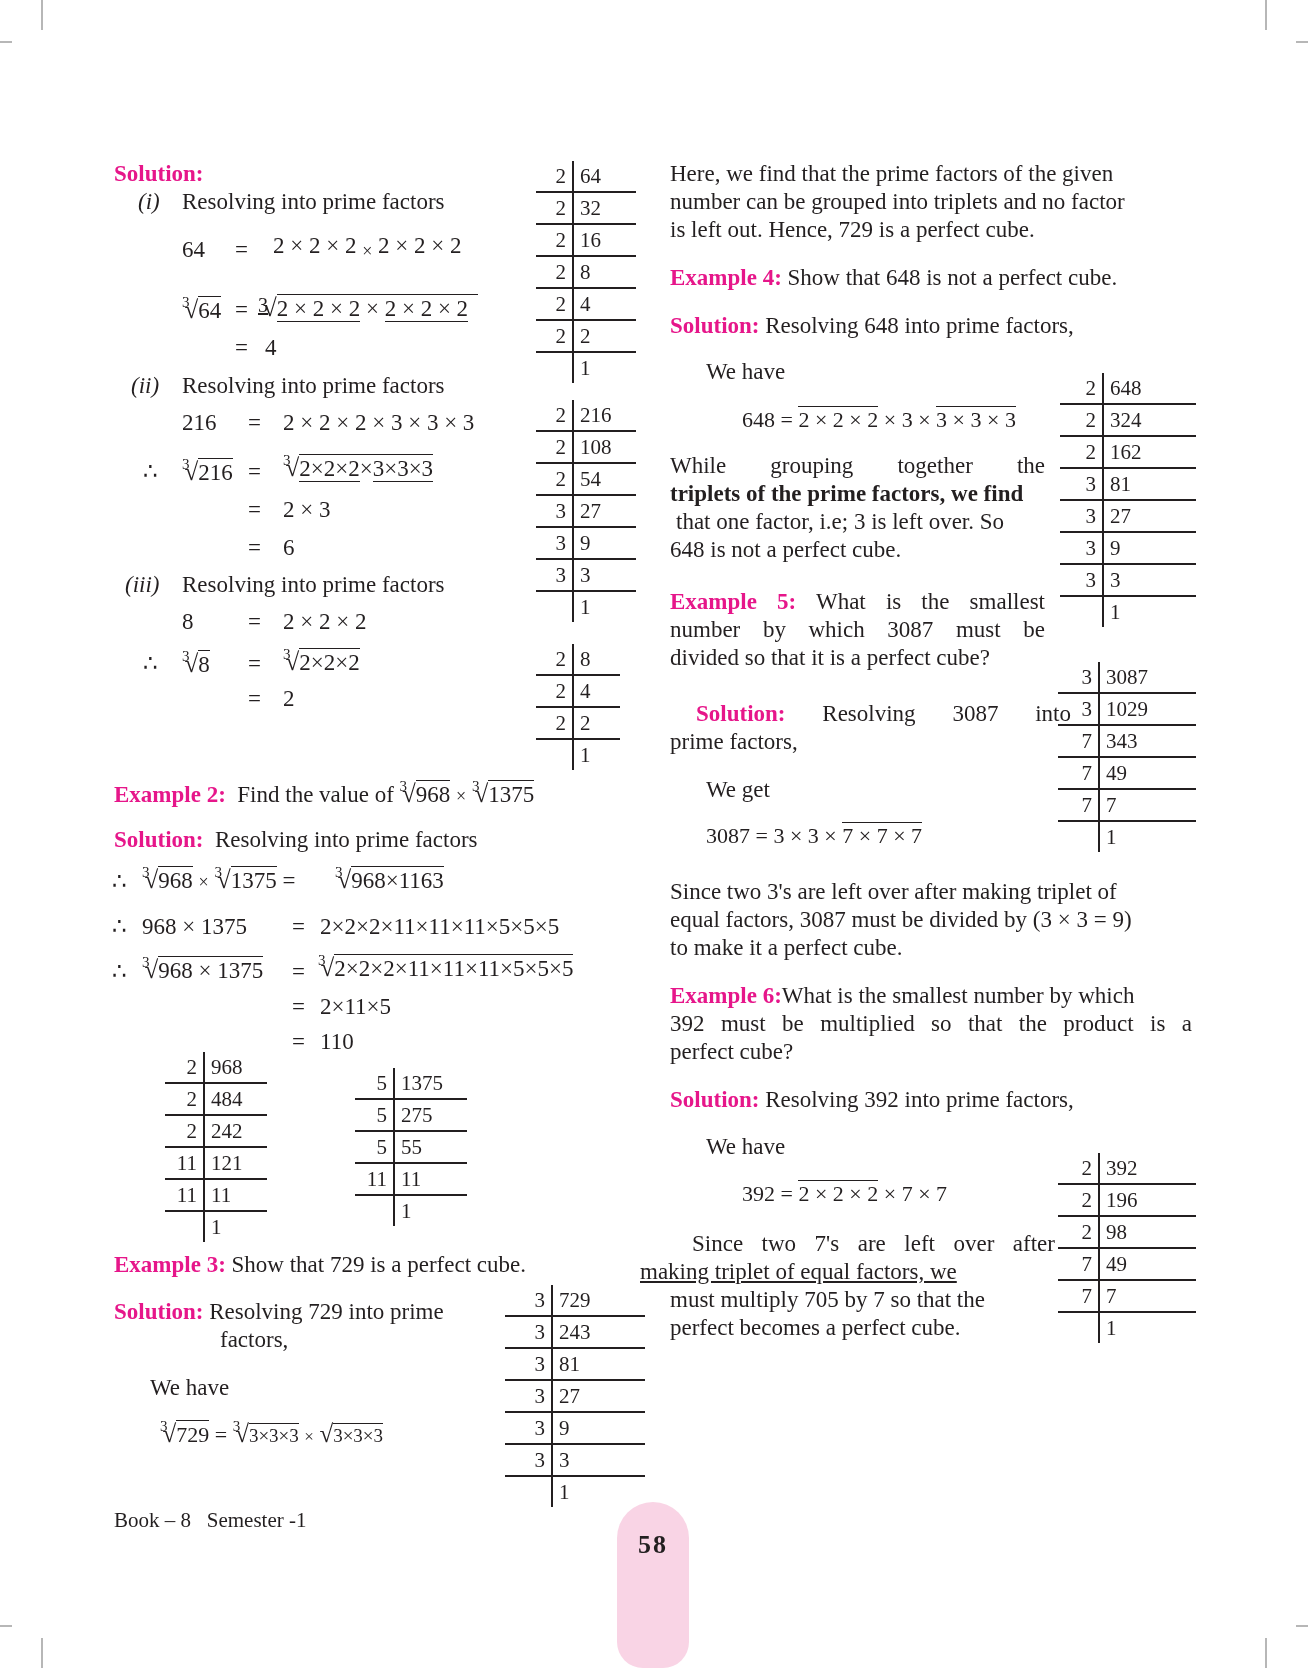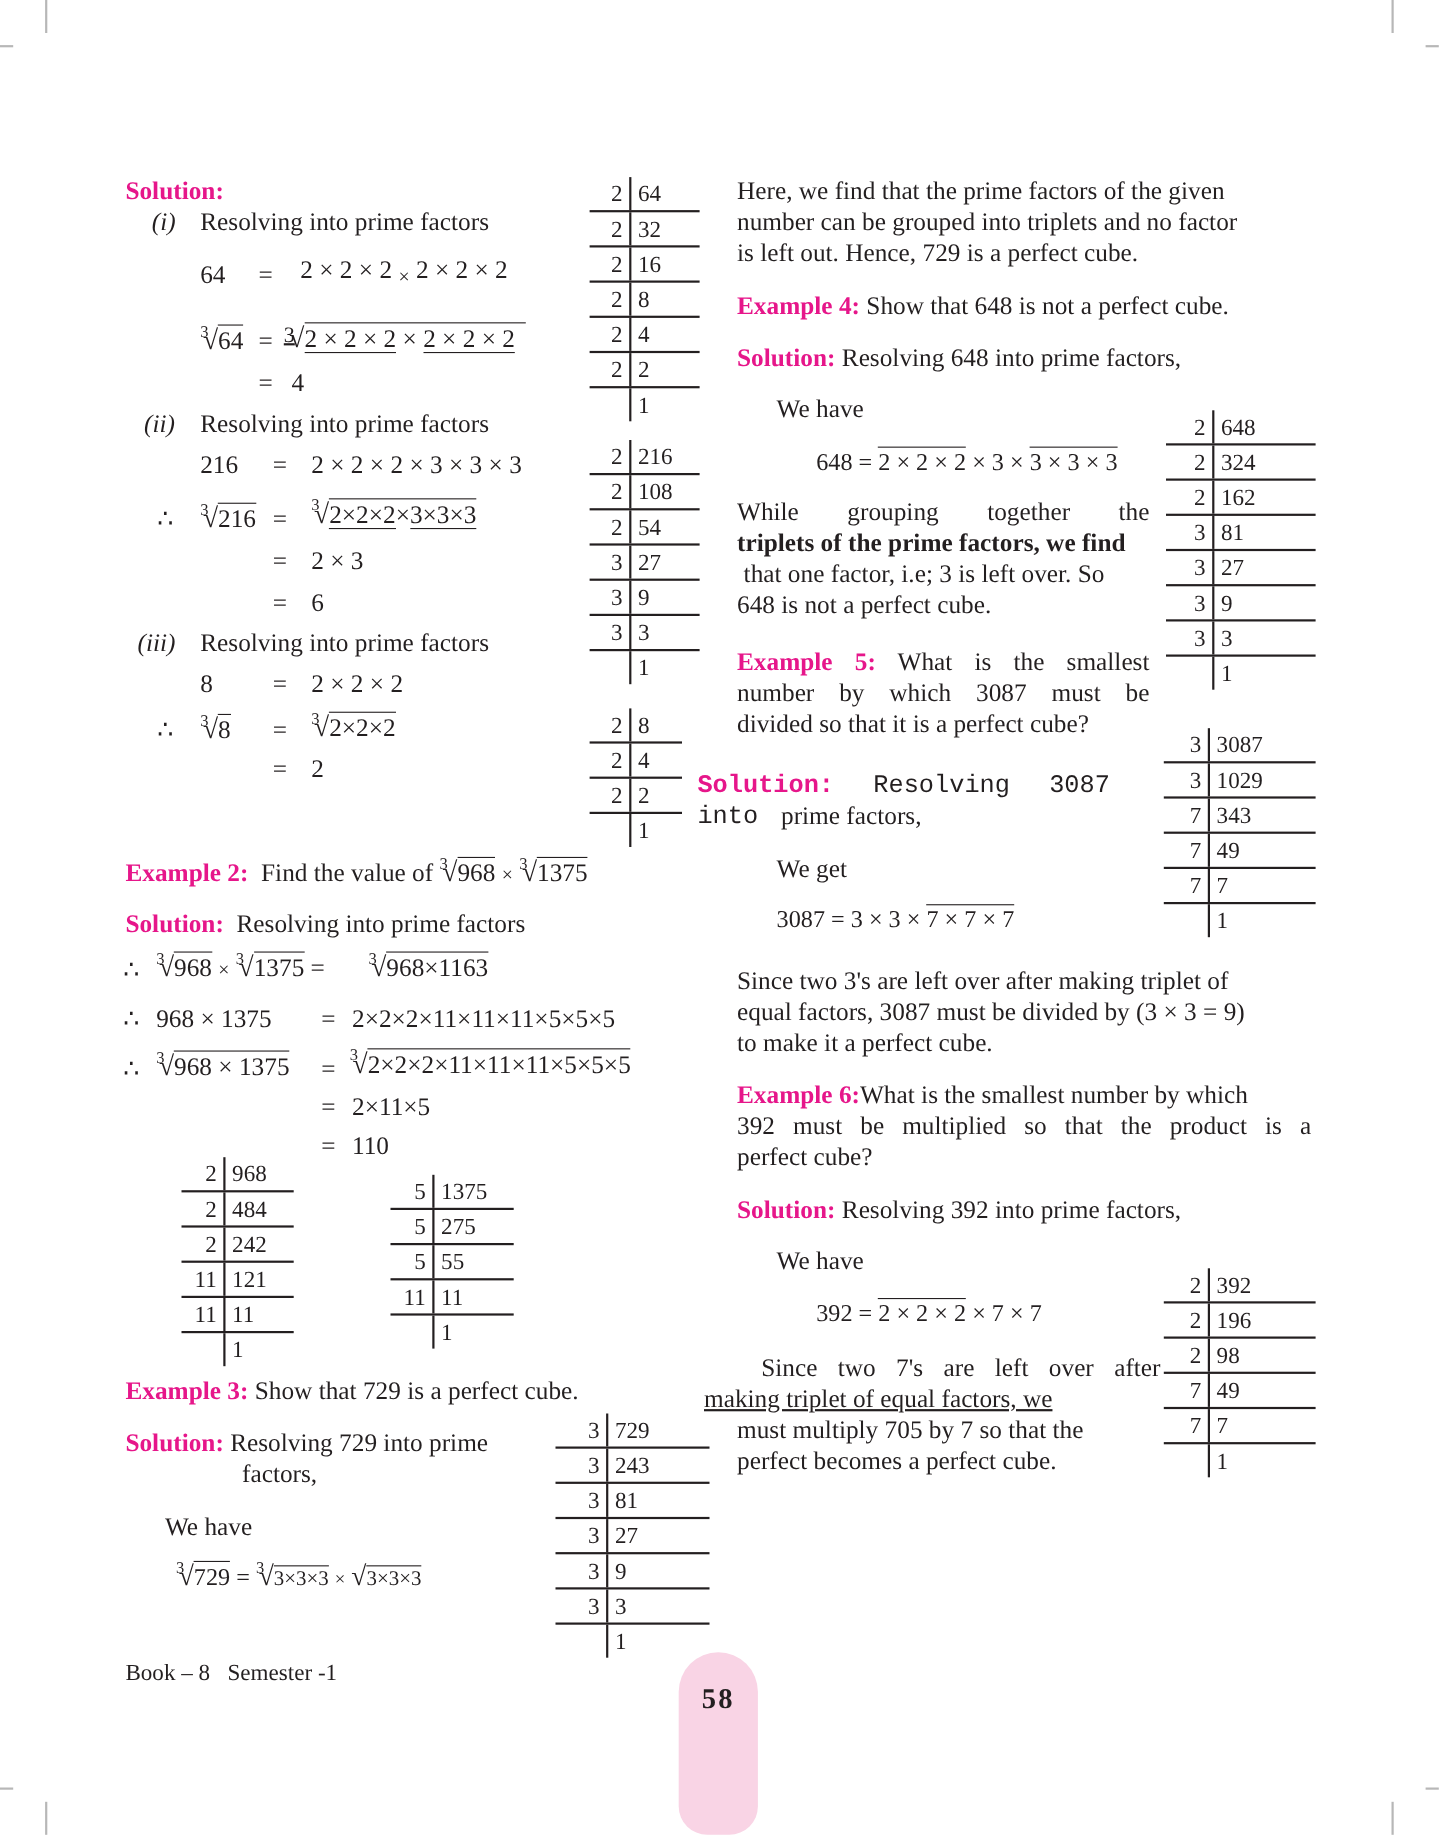--- a/index.html
+++ b/index.html
@@ -370,25 +370,25 @@
         <div class="q" style="width: 86px;">1</div>
       </div>
     </div>
 
   <div class="abs t just" style="left:670px;top:588px;width:375px;">
     <span class="pink">Example 5:</span>
     <span>What is the smallest</span>
   </div>
   <div class="abs t just" style="left:670px;top:616px;width:375px;">number by which 3087 must be</div>
   <div class="abs t" style="left:670px;top:644px;">divided so that it is a perfect cube?</div>
-  <div class="abs t just" style="left:634px;top:700px;width:375px;font-family:Liberation Mono, monospace;">
+  <div class="abs t just" style="left:696px;top:700px;width:375px;">
     <span class="pink">Solution:</span>
     <span>Resolving 3087 into</span>
   </div>
-  <div class="abs t" style="left:670px;top:728px;margin-left:40px;">prime factors,</div>
+  <div class="abs t" style="left:670px;top:728px;">prime factors,</div>
   <div class="abs t" style="left:706px;top:776px;">We get</div>
   <div class="abs t" style="left:706px;top:822px;font-size:22px;">
     <span>3087 = 3 × 3 ×</span>
     <span class="ovl">7 × 7 × 7</span>
   </div>
   <div class="ladder" style="left:1058px;top:662px;">
       <div class="row line">
         <div class="d" style="width: 42px;">3</div>
         <div class="q" style="width: 90px;">3087</div>
       </div>

